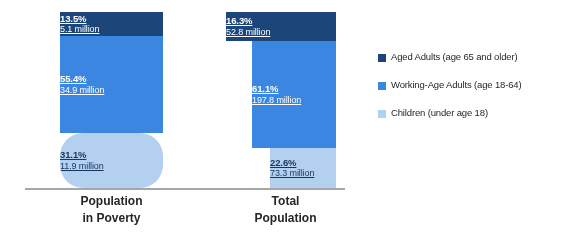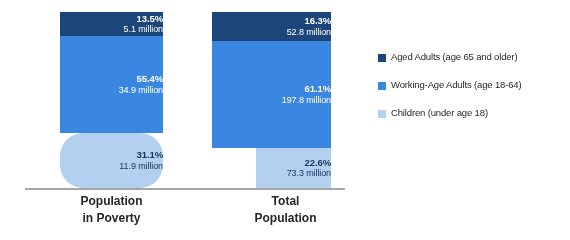--- a/index.html
+++ b/index.html
@@ -40,30 +40,31 @@
   }
 
   .bar {
     position: absolute;
     top: 12px;
     height: 176px;
     display: flex;
     flex-direction: column;
   }
   .bar-poverty { left: 60px; width: 103px; }
-  .bar-total   { left: 212px; width: 119px; }
+  .bar-total   { left: 226px; width: 110px; }
 
   .seg {
     box-sizing: border-box;
     display: flex;
     flex-direction: column;
-    align-items: flex-end;
+    align-items: flex-start;
     justify-content: center;
     line-height: 1.22;
     overflow: hidden;
+    text-decoration: underline;
   }
   .seg-pct {
     font-weight: bold;
     font-size: 9.5px;
     letter-spacing: -0.1px;
     white-space: nowrap;
   }
   .seg-val {
     font-size: 9px;
     letter-spacing: -0.1px;
@@ -136,21 +137,21 @@
         <span class="seg-pct">31.1%</span>
         <span class="seg-val">11.9 million</span>
       </div>
     </div>
 
     <div class="bar bar-total">
       <div class="seg seg-aged" style="flex: 16.3 0 0;">
         <span class="seg-pct">16.3%</span>
         <span class="seg-val">52.8 million</span>
       </div>
-      <div class="seg seg-working" style="flex: 61.1 0 0;">
+      <div class="seg seg-working" style="flex: 61.1 0 0; margin-left: 26px;">
         <span class="seg-pct">61.1%</span>
         <span class="seg-val">197.8 million</span>
       </div>
       <div class="seg seg-children" style="flex: 22.6 0 0; margin-left: 44px;">
         <span class="seg-pct">22.6%</span>
         <span class="seg-val">73.3 million</span>
       </div>
     </div>
 
     <div class="axis-line"></div>

